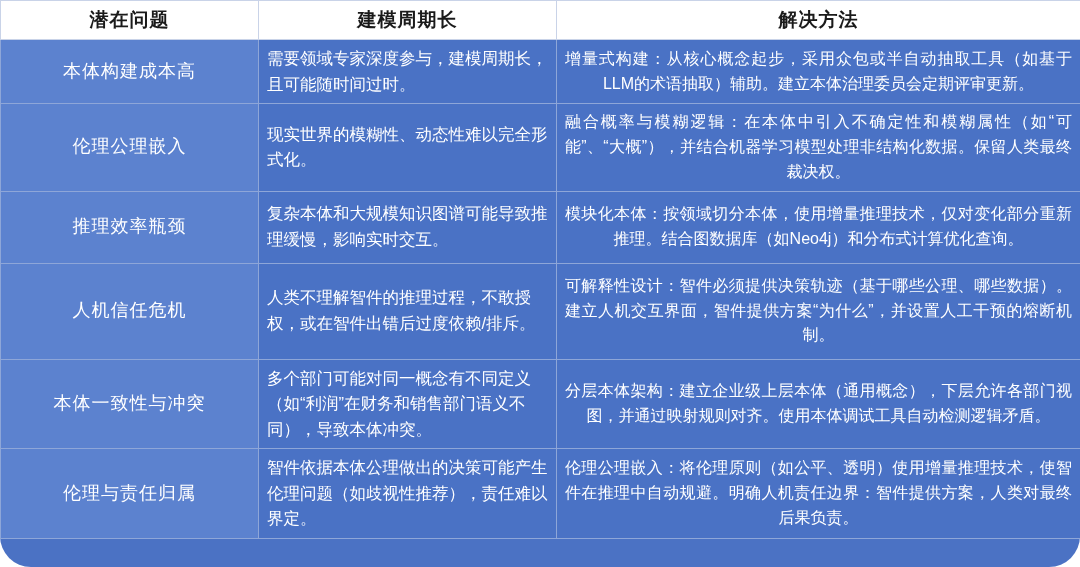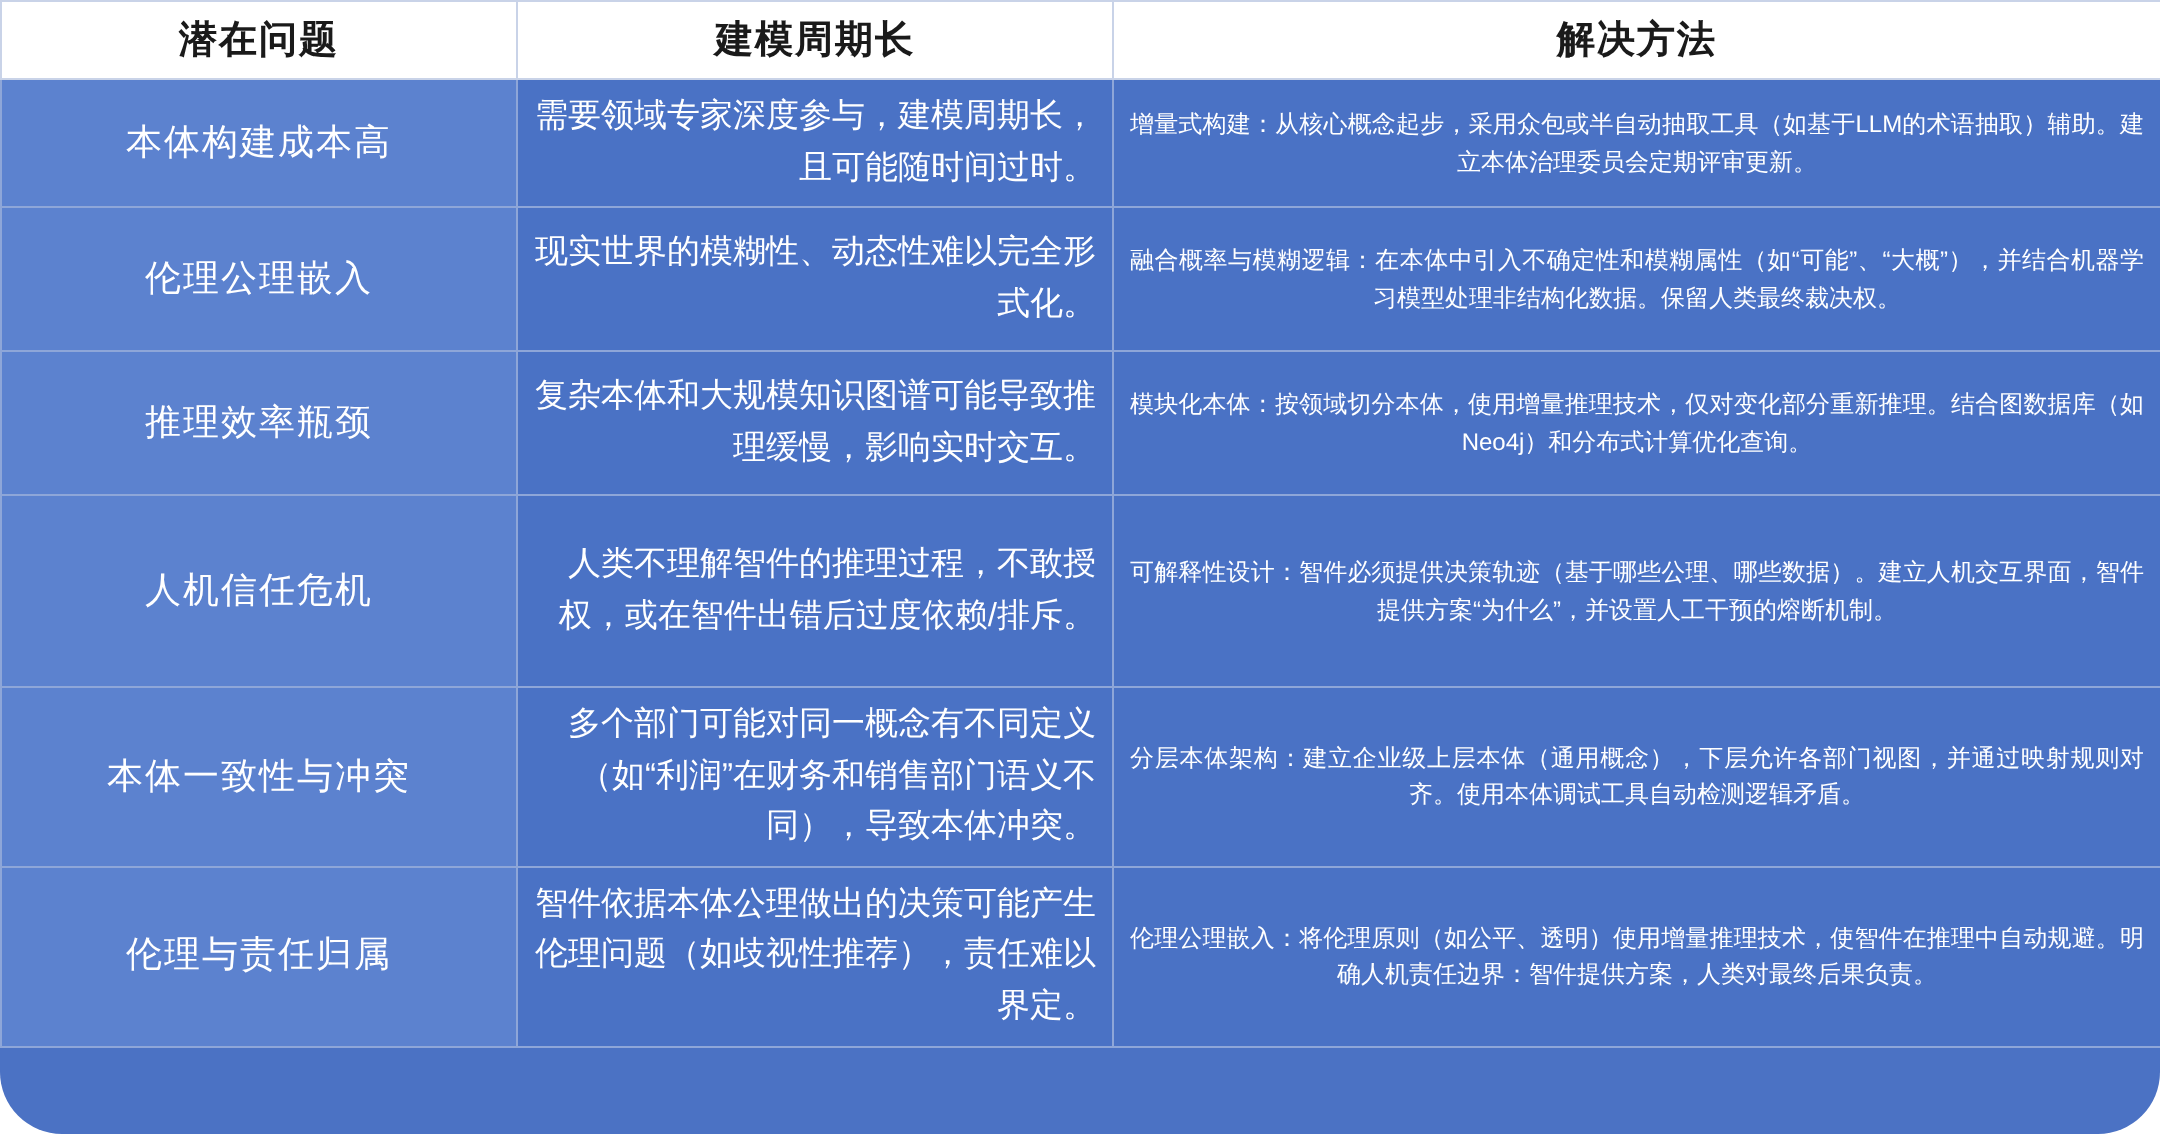--- a/index.html
+++ b/index.html
@@ -53,26 +53,26 @@
   tbody tr.row-even td { background: #4a72c5; }
   tbody tr.row-odd  td { background: #4a72c5; }
 
   td.col-issue {
     text-align: center;
     font-size: 18px;
     letter-spacing: 1px;
     background: #5c82cf !important;
   }
   td.col-manifest {
-    text-align: right;
+    text-align: left;
   }
   td.col-solution {
     text-align: justify;
     text-align-last: center;
-    font-size: 12px;
+    font-size: 16px;
     line-height: 1.55;
     margin-top: 10px;
   }
   tbody tr:nth-child(odd) td.col-manifest,
   tbody tr:nth-child(odd) td.col-solution { background: #4a72c5; }
   tbody tr:nth-child(even) td.col-manifest,
   tbody tr:nth-child(even) td.col-solution { background: #4a72c5; }
 
   .r0 td { height: 52px; }
   .r1 td { height: 72px; }

